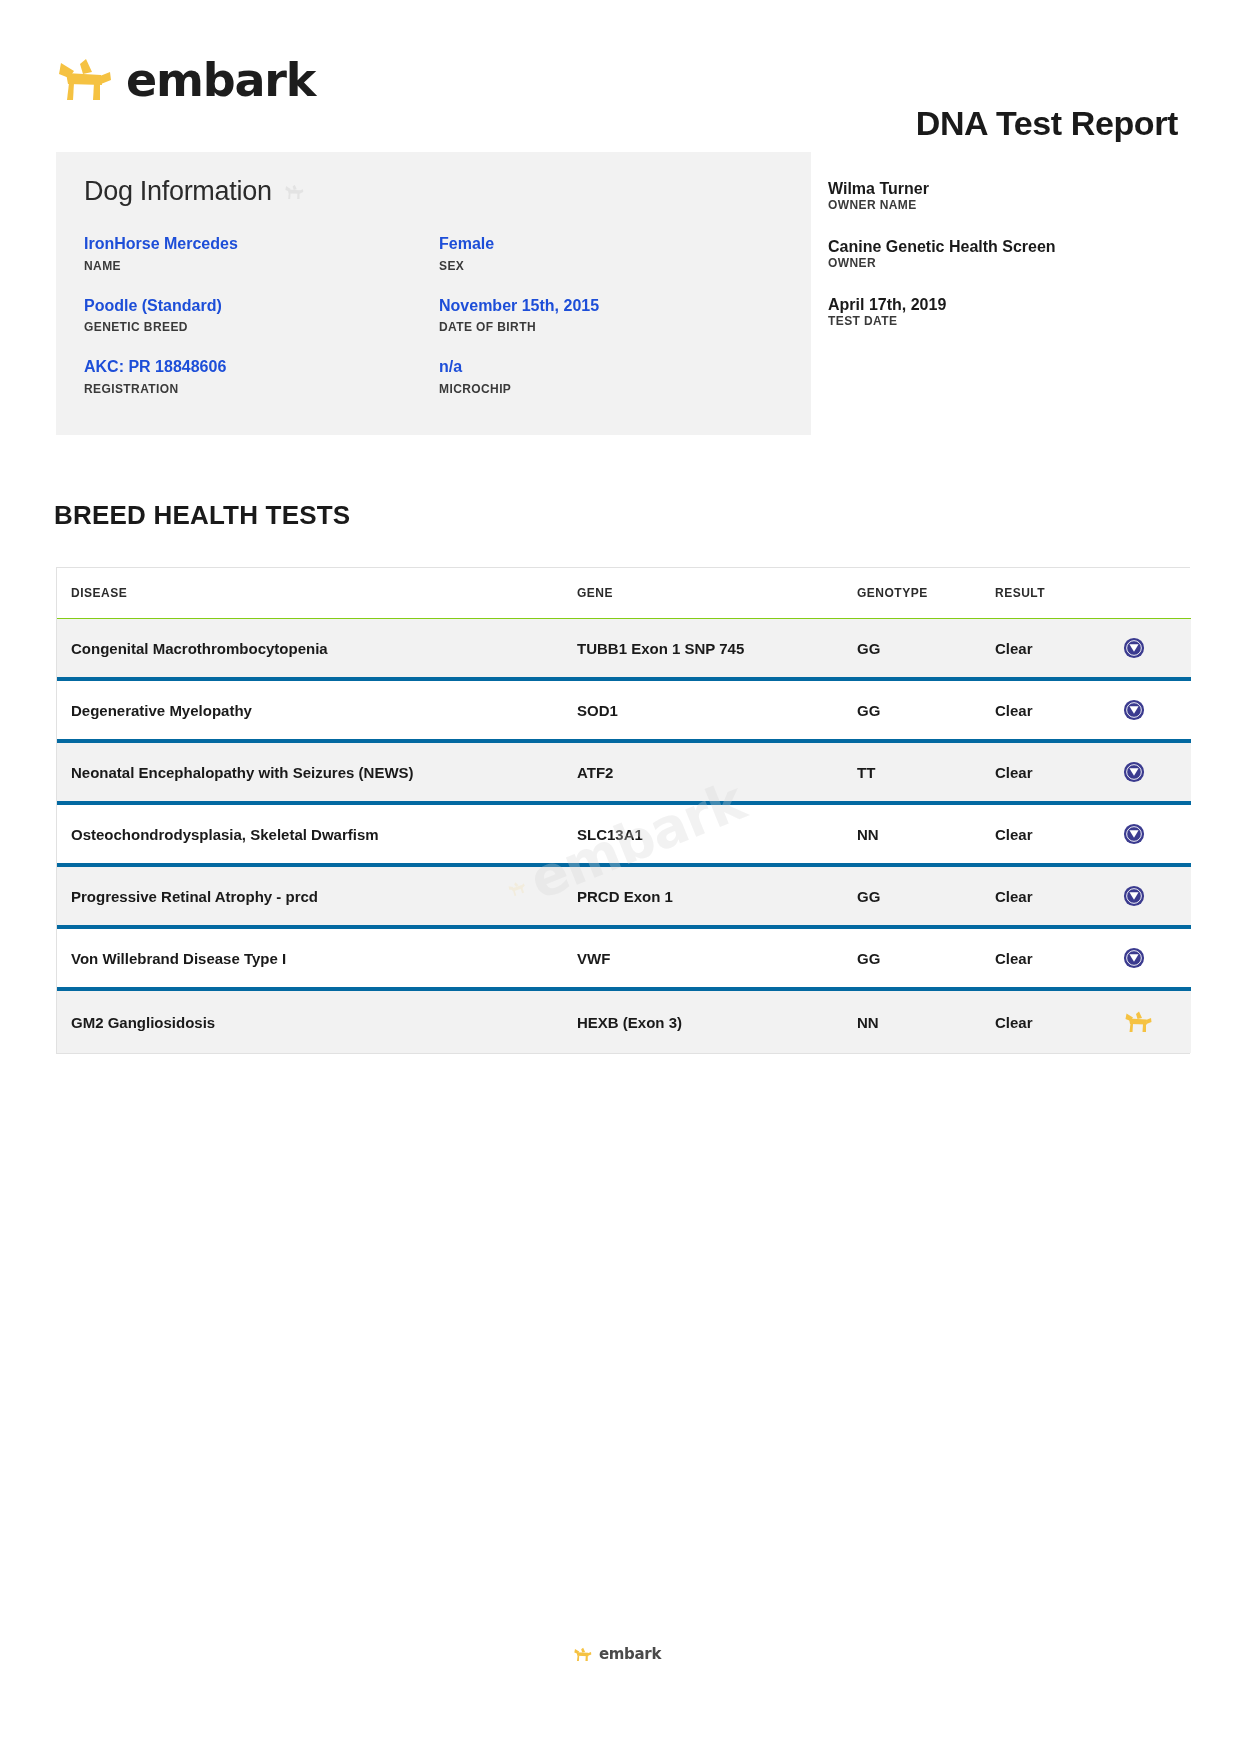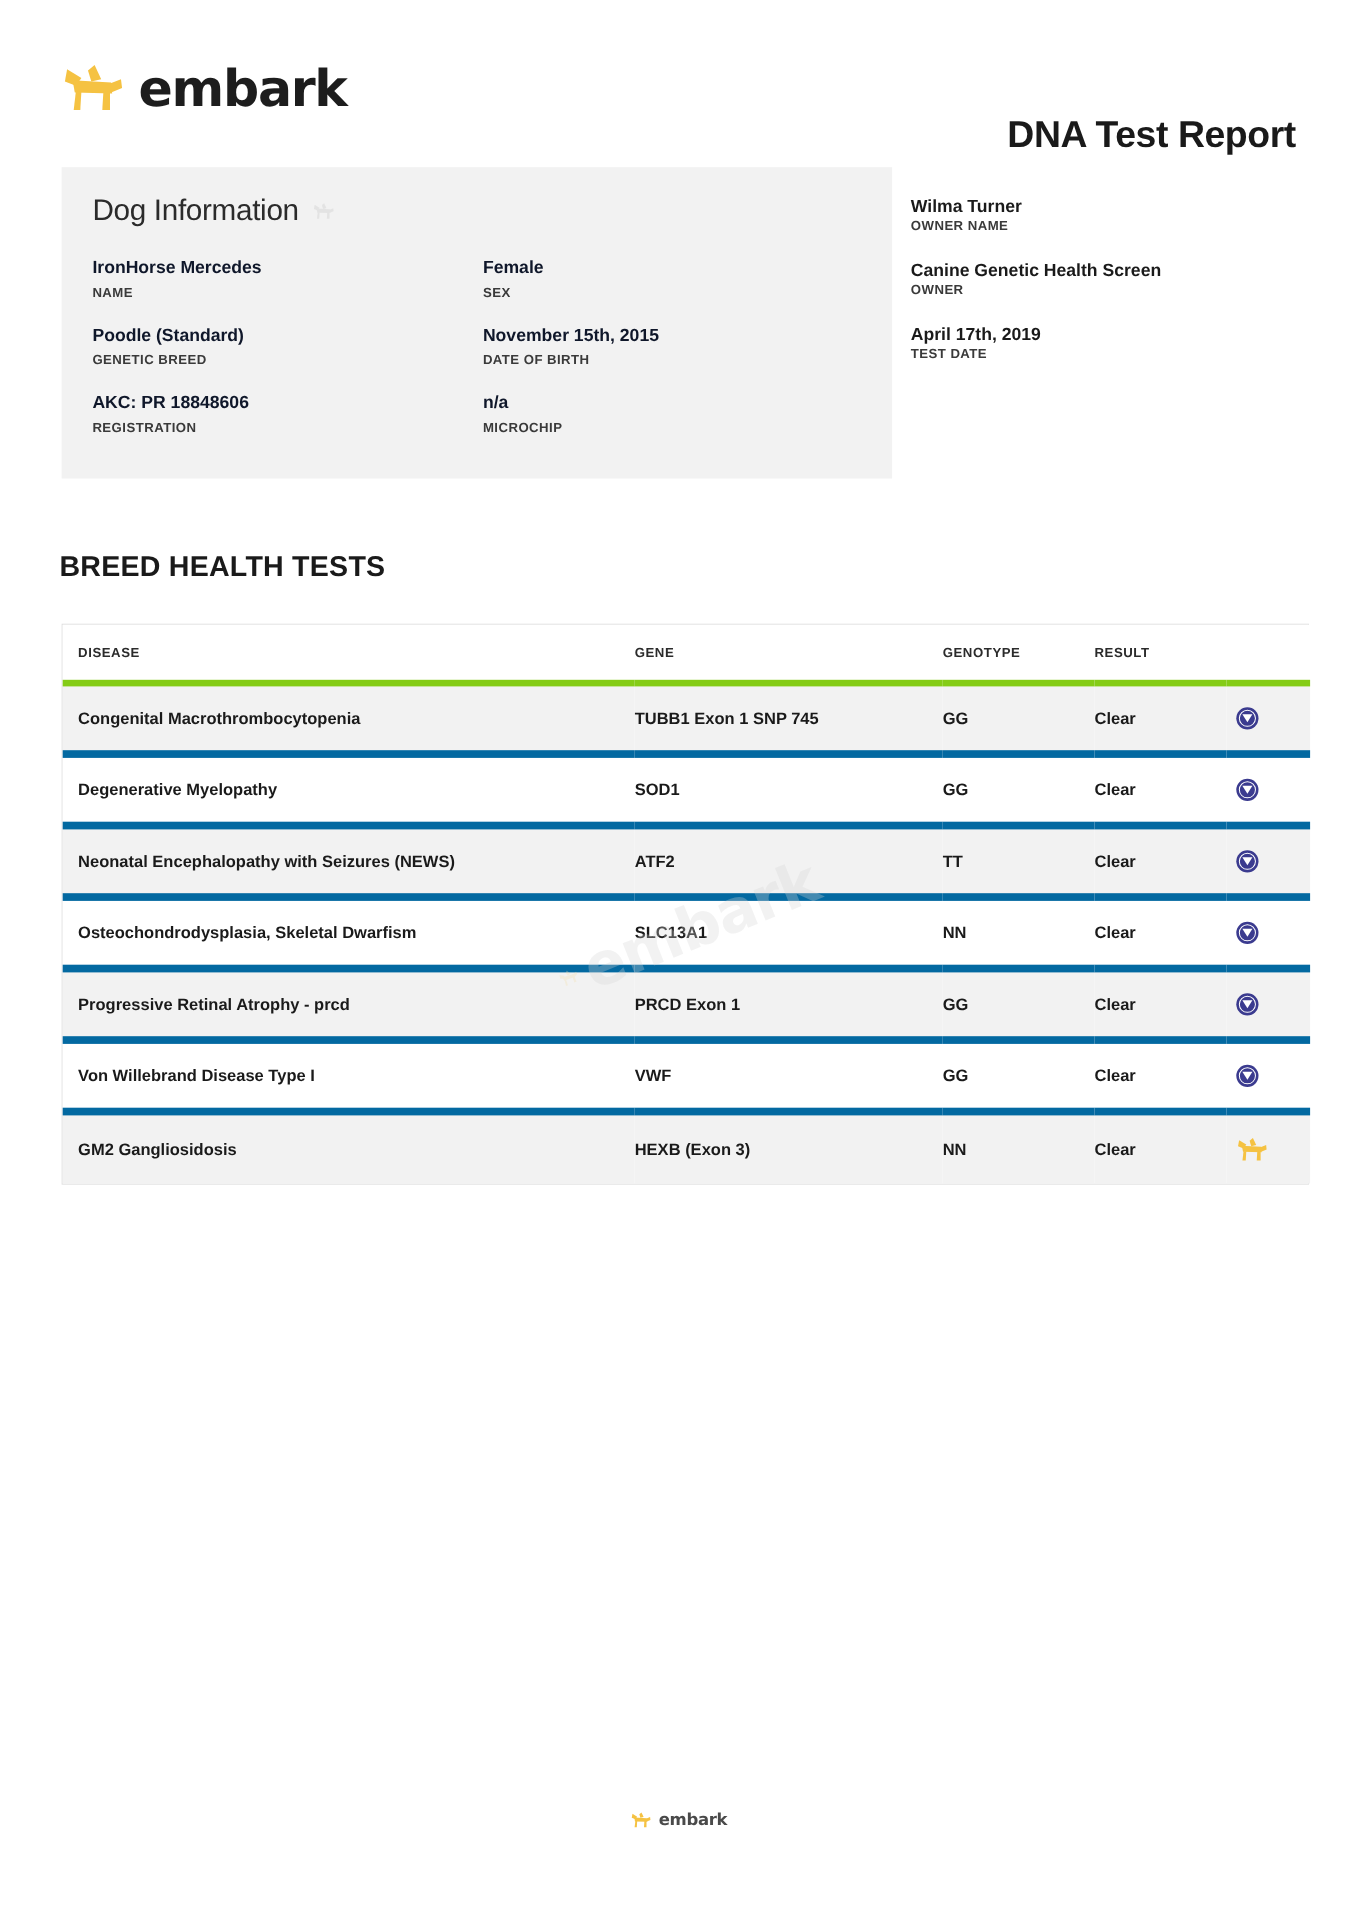--- a/index.html
+++ b/index.html
@@ -90,21 +90,21 @@
   }
   .dog-grid {
     margin-top: 26px;
     display: grid;
     grid-template-columns: 355px 1fr;
     row-gap: 22px;
   }
   .field-value {
     font-size: 16px;
     font-weight: 700;
-    color: #0f172a;
+    color: #1d4ed8;
     line-height: 1.35;
   }
   .field-label {
     font-size: 12px;
     font-weight: 700;
     letter-spacing: 0.4px;
     color: #3a3a3a;
     margin-top: 4px;
   }
 
@@ -153,34 +153,34 @@
     border-collapse: collapse;
     table-layout: fixed;
   }
   thead th {
     text-align: left;
     font-size: 12px;
     font-weight: 700;
     letter-spacing: 0.5px;
     color: #2b2b2b;
     padding: 18px 0 18px 0;
-    border-bottom: 6px solid #84cc16;
+    border-bottom: 1px solid #84cc16;
     background: #ffffff;
   }
   thead th.c1 { padding-left: 14px; width: 520px; }
   thead th.c2 { width: 280px; }
   thead th.c3 { width: 138px; }
   thead th.c4 { width: 120px; }
   thead th.c5 { width: 76px; }
   tbody td {
     font-size: 15px;
     font-weight: 700;
     color: #1a1a1a;
     padding: 18px 0;
-    border-bottom: 7px solid #0369a1;
+    border-bottom: 4px solid #0369a1;
     vertical-align: middle;
   }
   tbody td.c1 { padding-left: 14px; }
   tbody tr:nth-child(odd) td { background: #f2f2f2; }
   tbody tr:nth-child(even) td { background: #ffffff; }
   tbody tr:last-child td { border-bottom: none; }
   td.badge-cell { text-align: left; padding-left: 8px; }
   .seal {
     width: 22px;
     height: 22px;

